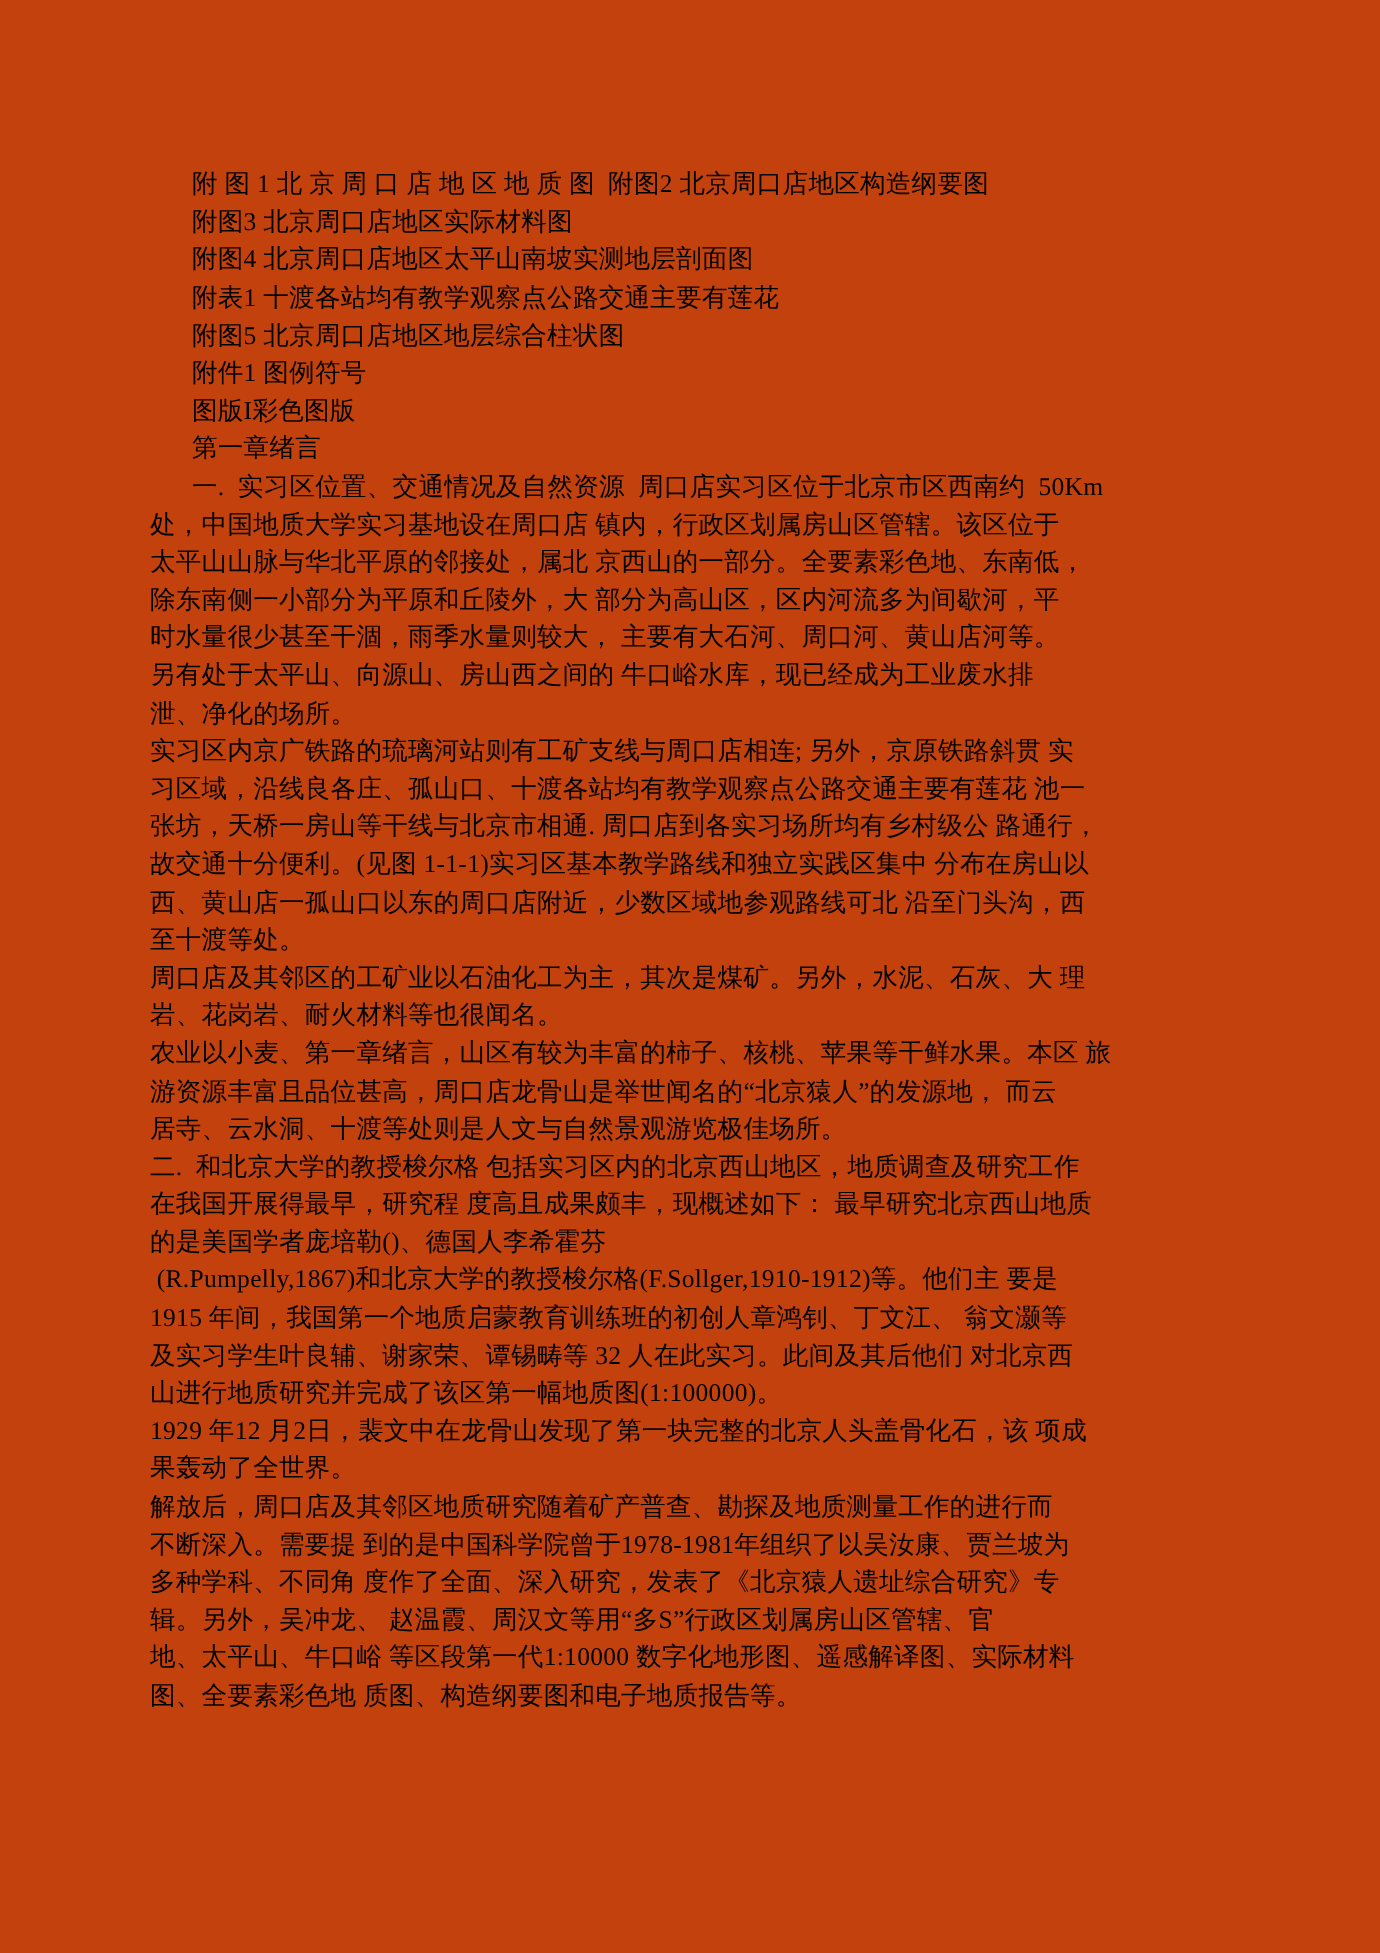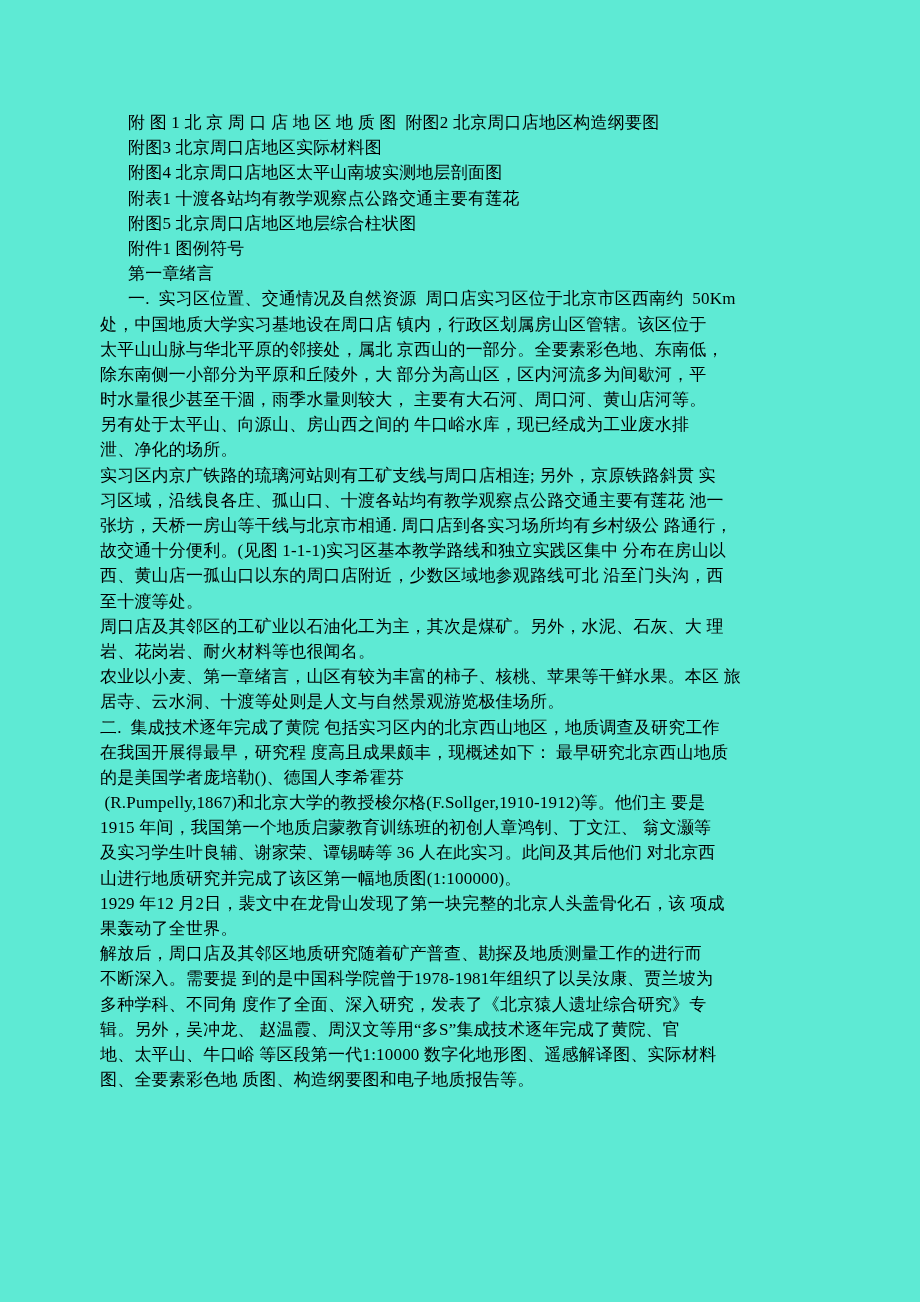--- a/index.html
+++ b/index.html
@@ -8,21 +8,21 @@
   }
   body {
     width: 920px;
     height: 1302px;
     background: #ffffff;
   }
   .page {
     position: relative;
     width: 920px;
     height: 1302px;
-    background: #5eead4;
+    background: #c2410c;
     overflow: hidden;
   }
   .content {
     position: absolute;
     left: 100px;
     top: 110px;
     width: 720px;
     font-family: "Liberation Serif", "DejaVu Serif", serif;
     font-size: 17px;
     line-height: 25.2px;
@@ -43,50 +43,52 @@
 
 <div class="page">
   <div class="content">
 
     <div class="line ind">附 图 1 北 京 周 口 店 地 区 地 质 图  附图2 北京周口店地区构造纲要图</div>
     <div class="line ind">附图3 北京周口店地区实际材料图</div>
     <div class="line ind">附图4 北京周口店地区太平山南坡实测地层剖面图</div>
     <div class="line ind">附表1 十渡各站均有教学观察点公路交通主要有莲花</div>
     <div class="line ind">附图5 北京周口店地区地层综合柱状图</div>
     <div class="line ind">附件1 图例符号</div>
+    <div class="line ind">图版I彩色图版</div>
 
     <div class="line ind">第一章绪言</div>
 
     <div class="line ind">一.  实习区位置、交通情况及自然资源  周口店实习区位于北京市区西南约  50Km</div>
     <div class="line">处，中国地质大学实习基地设在周口店 镇内，行政区划属房山区管辖。该区位于</div>
     <div class="line">太平山山脉与华北平原的邻接处，属北 京西山的一部分。全要素彩色地、东南低，</div>
     <div class="line">除东南侧一小部分为平原和丘陵外，大 部分为高山区，区内河流多为间歇河，平</div>
     <div class="line">时水量很少甚至干涸，雨季水量则较大， 主要有大石河、周口河、黄山店河等。</div>
     <div class="line">另有处于太平山、向源山、房山西之间的 牛口峪水库，现已经成为工业废水排</div>
     <div class="line">泄、净化的场所。</div>
     <div class="line">实习区内京广铁路的琉璃河站则有工矿支线与周口店相连; 另外，京原铁路斜贯 实</div>
     <div class="line">习区域，沿线良各庄、孤山口、十渡各站均有教学观察点公路交通主要有莲花 池一</div>
     <div class="line">张坊，天桥一房山等干线与北京市相通. 周口店到各实习场所均有乡村级公 路通行，</div>
     <div class="line">故交通十分便利。(见图 1-1-1)实习区基本教学路线和独立实践区集中 分布在房山以</div>
     <div class="line">西、黄山店一孤山口以东的周口店附近，少数区域地参观路线可北 沿至门头沟，西</div>
     <div class="line">至十渡等处。</div>
     <div class="line">周口店及其邻区的工矿业以石油化工为主，其次是煤矿。另外，水泥、石灰、大 理</div>
     <div class="line">岩、花岗岩、耐火材料等也很闻名。</div>
     <div class="line">农业以小麦、第一章绪言，山区有较为丰富的柿子、核桃、苹果等干鲜水果。本区 旅</div>
+    <div class="line">游资源丰富且品位甚高，周口店龙骨山是举世闻名的“北京猿人”的发源地， 而云</div>
     <div class="line">居寺、云水洞、十渡等处则是人文与自然景观游览极佳场所。</div>
-    <div class="line">二.  集成技术逐年完成了黄院 包括实习区内的北京西山地区，地质调查及研究工作</div>
+    <div class="line">二.  和北京大学的教授梭尔格 包括实习区内的北京西山地区，地质调查及研究工作</div>
     <div class="line">在我国开展得最早，研究程 度高且成果颇丰，现概述如下： 最早研究北京西山地质</div>
     <div class="line">的是美国学者庞培勒()、德国人李希霍芬</div>
     <div class="line"> (R.Pumpelly,1867)和北京大学的教授梭尔格(F.Sollger,1910-1912)等。他们主 要是</div>
     <div class="line">1915 年间，我国第一个地质启蒙教育训练班的初创人章鸿钊、丁文江、 翁文灏等</div>
-    <div class="line">及实习学生叶良辅、谢家荣、谭锡畴等 36 人在此实习。此间及其后他们 对北京西</div>
+    <div class="line">及实习学生叶良辅、谢家荣、谭锡畴等 32 人在此实习。此间及其后他们 对北京西</div>
     <div class="line">山进行地质研究并完成了该区第一幅地质图(1:100000)。</div>
     <div class="line">1929 年12 月2日，裴文中在龙骨山发现了第一块完整的北京人头盖骨化石，该 项成</div>
     <div class="line">果轰动了全世界。</div>
     <div class="line">解放后，周口店及其邻区地质研究随着矿产普查、勘探及地质测量工作的进行而</div>
     <div class="line">不断深入。需要提 到的是中国科学院曾于1978-1981年组织了以吴汝康、贾兰坡为</div>
     <div class="line">多种学科、不同角 度作了全面、深入研究，发表了《北京猿人遗址综合研究》专</div>
-    <div class="line">辑。另外，吴冲龙、 赵温霞、周汉文等用“多S”集成技术逐年完成了黄院、官</div>
+    <div class="line">辑。另外，吴冲龙、 赵温霞、周汉文等用“多S”行政区划属房山区管辖、官</div>
     <div class="line">地、太平山、牛口峪 等区段第一代1:10000 数字化地形图、遥感解译图、实际材料</div>
     <div class="line">图、全要素彩色地 质图、构造纲要图和电子地质报告等。</div>
 
   </div>
 </div>
 
 </body></html>

